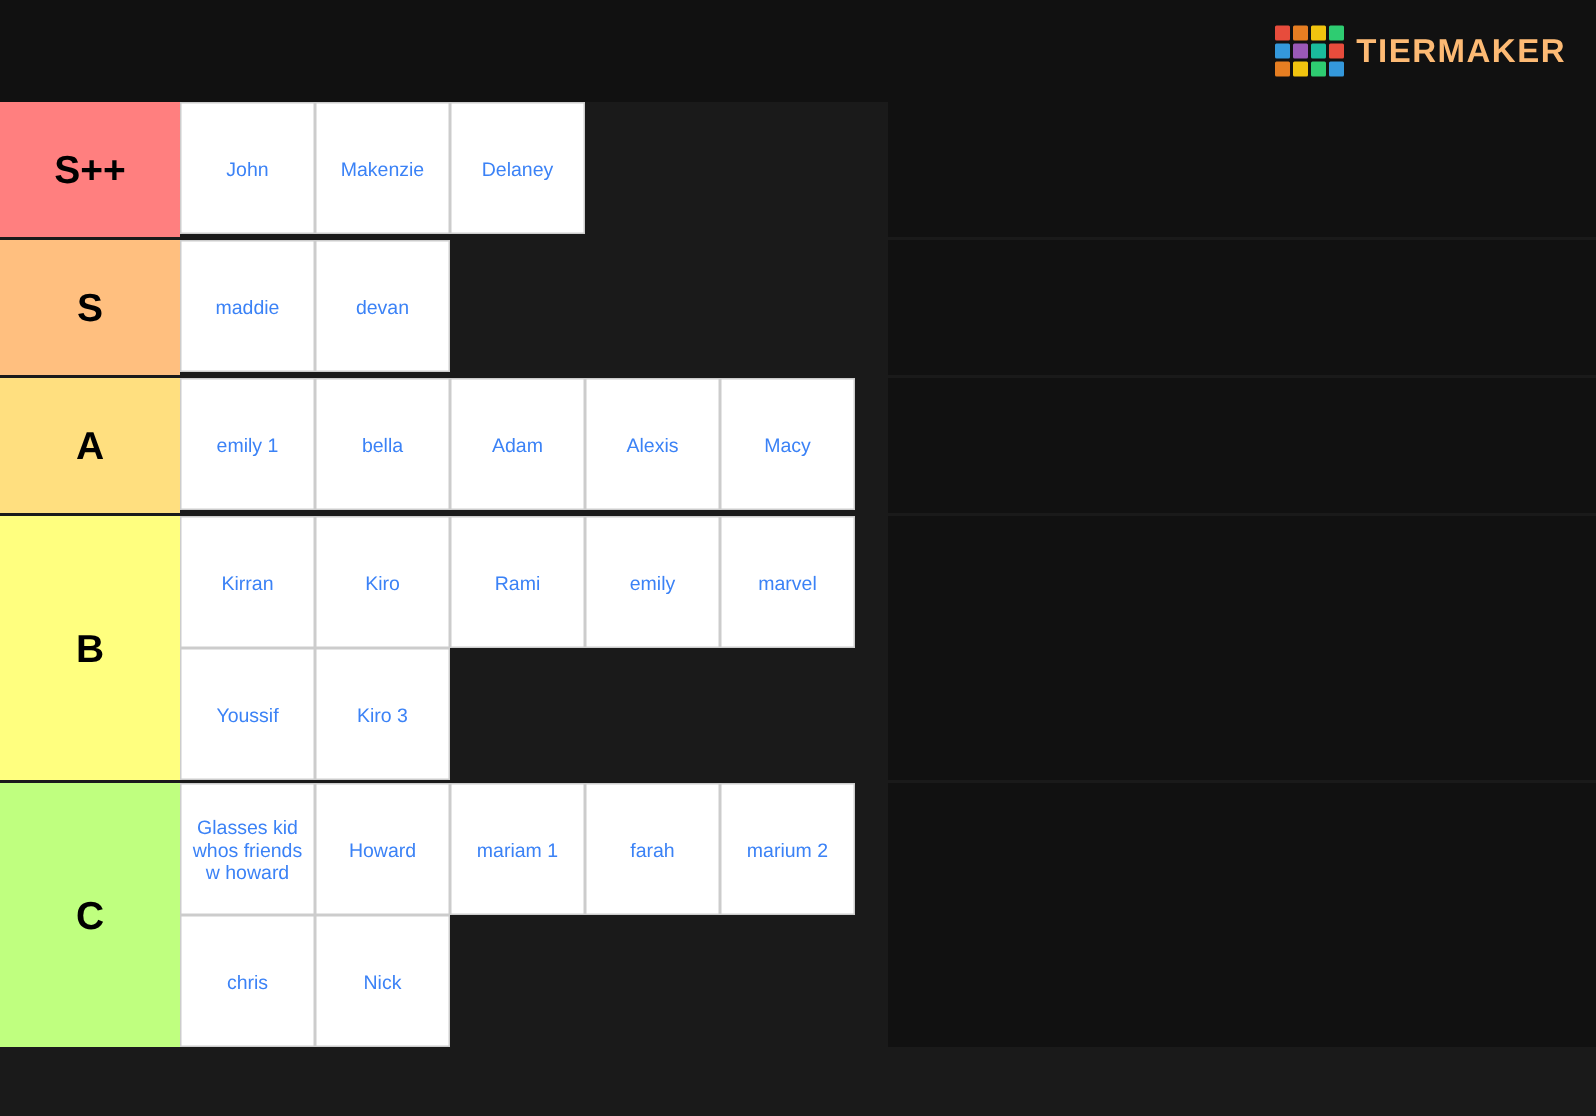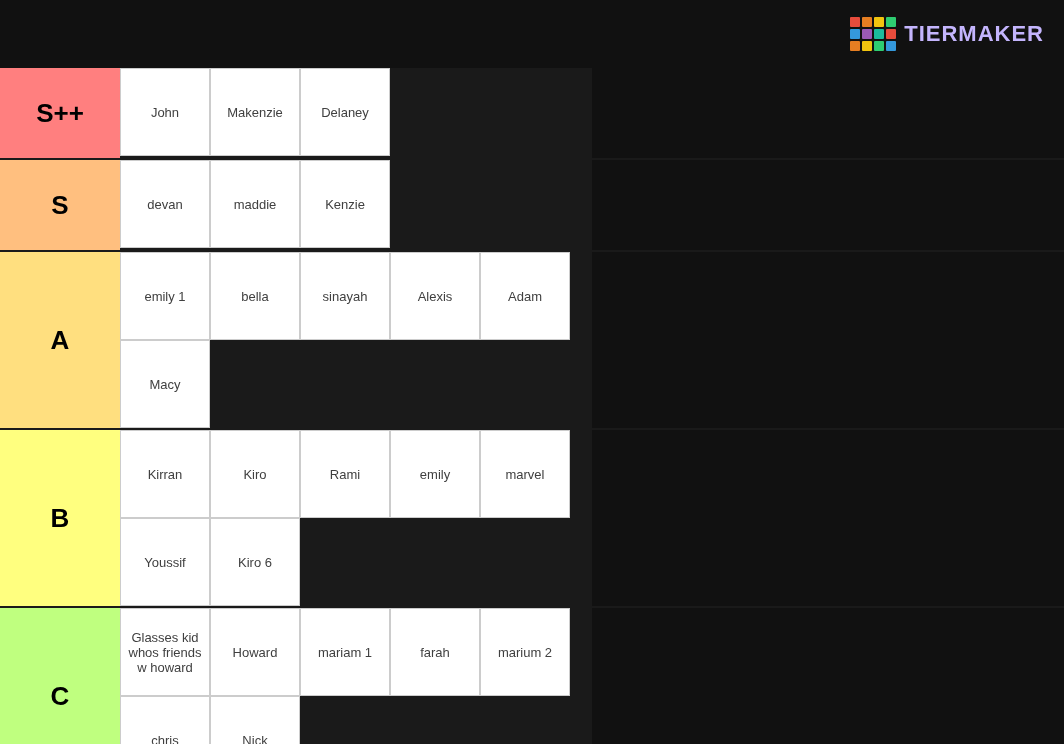--- a/index.html
+++ b/index.html
@@ -24,21 +24,21 @@
       gap: 2px;
     }
 
     .logo-cell {
       width: 10px;
       height: 10px;
       border-radius: 1px;
     }
 
     .logo-text {
-      color: #c4b5fd;
+      color: #fdba74;
       font-size: 22px;
       font-weight: 900;
       letter-spacing: 1px;
       text-transform: uppercase;
     }
 
     .tier-row {
       display: flex;
       min-height: 92px;
       border-bottom: 2px solid #1a1a1a;
@@ -70,21 +70,21 @@
       width: 90px;
       min-height: 88px;
       background: white;
       border: 1px solid #ccc;
       display: flex;
       align-items: center;
       justify-content: center;
       text-align: center;
       font-size: 13px;
       font-weight: 500;
-      color: #404040;
+      color: #3b82f6;
       padding: 4px;
       word-break: break-word;
     }
 
     .tier-rest {
       flex: 1;
       background: #111;
     }
 
     
@@ -133,48 +133,46 @@
       <div class="tier-items">
         <div class="tier-cell">John</div>
         <div class="tier-cell">Makenzie</div>
         <div class="tier-cell">Delaney</div>
       </div>
       <div class="tier-rest"></div>
     </div>
     <div class="tier-row row-s">
       <div class="tier-label" style="background: rgb(255, 191, 127); font-size: 26px; padding: 4px;">S</div>
       <div class="tier-items">
+        <div class="tier-cell">maddie</div>
         <div class="tier-cell">devan</div>
-        <div class="tier-cell">maddie</div>
-        <div class="tier-cell">Kenzie</div>
       </div>
       <div class="tier-rest"></div>
     </div>
     <div class="tier-row row-a">
       <div class="tier-label" style="background: rgb(255, 223, 127); font-size: 26px; padding: 4px;">A</div>
       <div class="tier-items">
         <div class="tier-cell">emily 1</div>
         <div class="tier-cell">bella</div>
-        <div class="tier-cell">sinayah</div>
+        <div class="tier-cell">Adam</div>
         <div class="tier-cell">Alexis</div>
-        <div class="tier-cell">Adam</div>
         <div class="tier-cell">Macy</div>
       </div>
       <div class="tier-rest"></div>
     </div>
     <div class="tier-row row-b">
       <div class="tier-label" style="background: rgb(255, 255, 127); font-size: 26px; padding: 4px;">B</div>
       <div class="tier-items">
         <div class="tier-cell">Kirran</div>
         <div class="tier-cell">Kiro</div>
         <div class="tier-cell">Rami</div>
         <div class="tier-cell">emily</div>
         <div class="tier-cell">marvel</div>
         <div class="tier-cell">Youssif</div>
-        <div class="tier-cell">Kiro 6</div>
+        <div class="tier-cell">Kiro 3</div>
       </div>
       <div class="tier-rest"></div>
     </div>
     <div class="tier-row row-c">
       <div class="tier-label" style="background: rgb(191, 255, 127); font-size: 26px; padding: 4px;">C</div>
       <div class="tier-items">
         <div class="tier-cell">Glasses kid whos friends w howard</div>
         <div class="tier-cell">Howard</div>
         <div class="tier-cell">mariam 1</div>
         <div class="tier-cell">farah</div>

